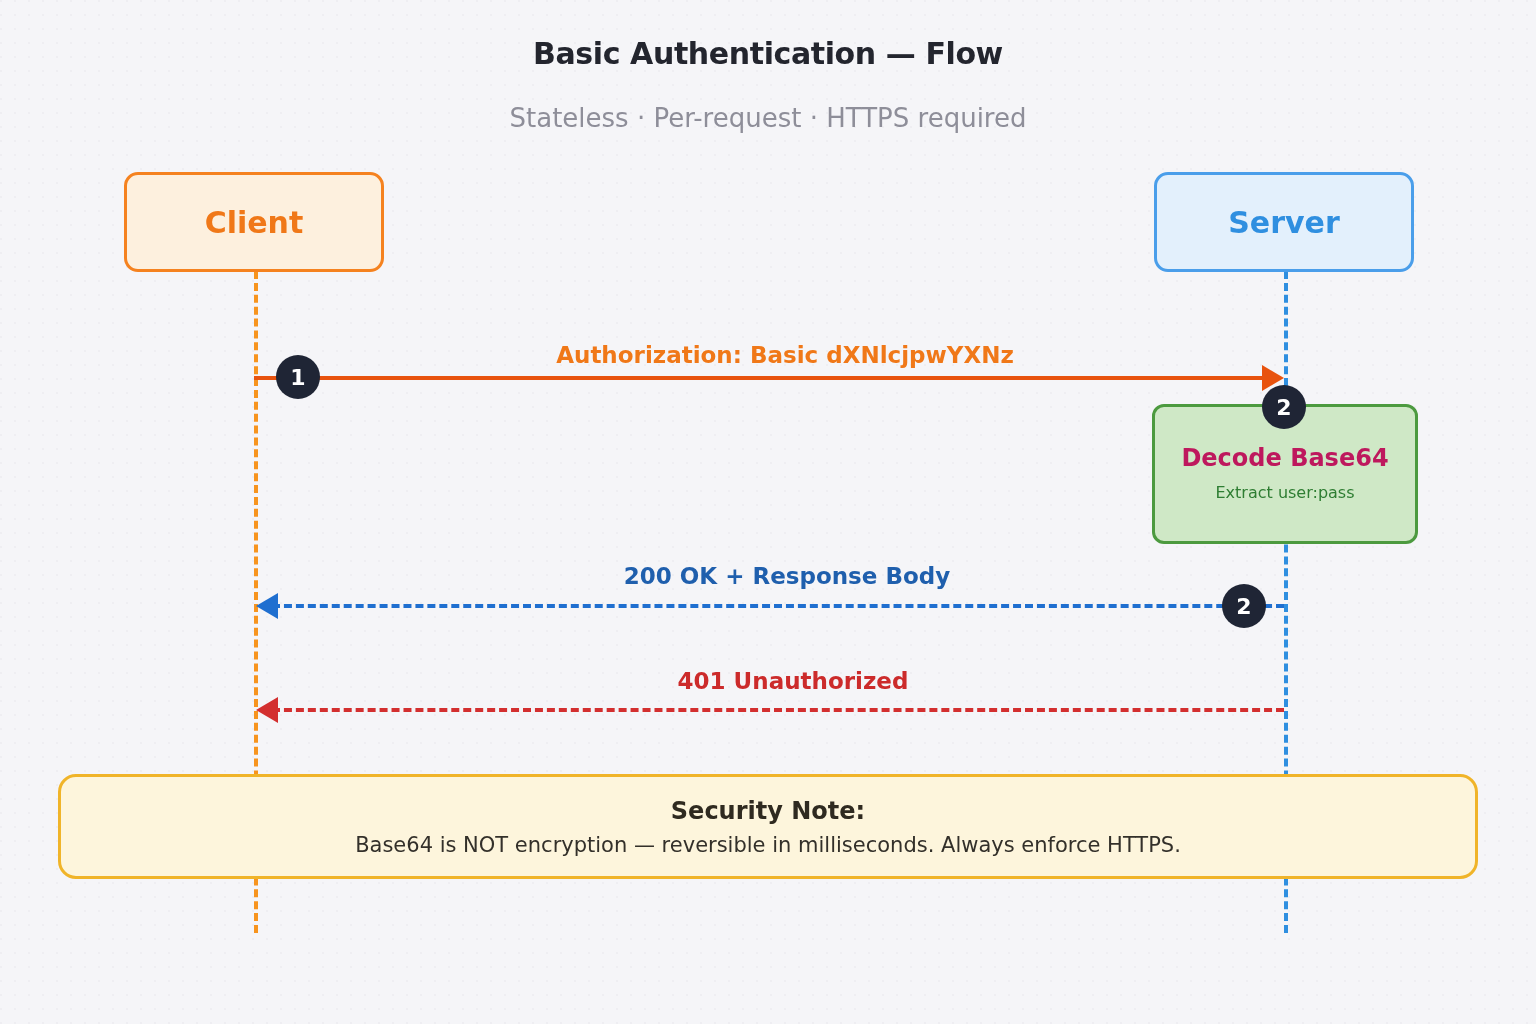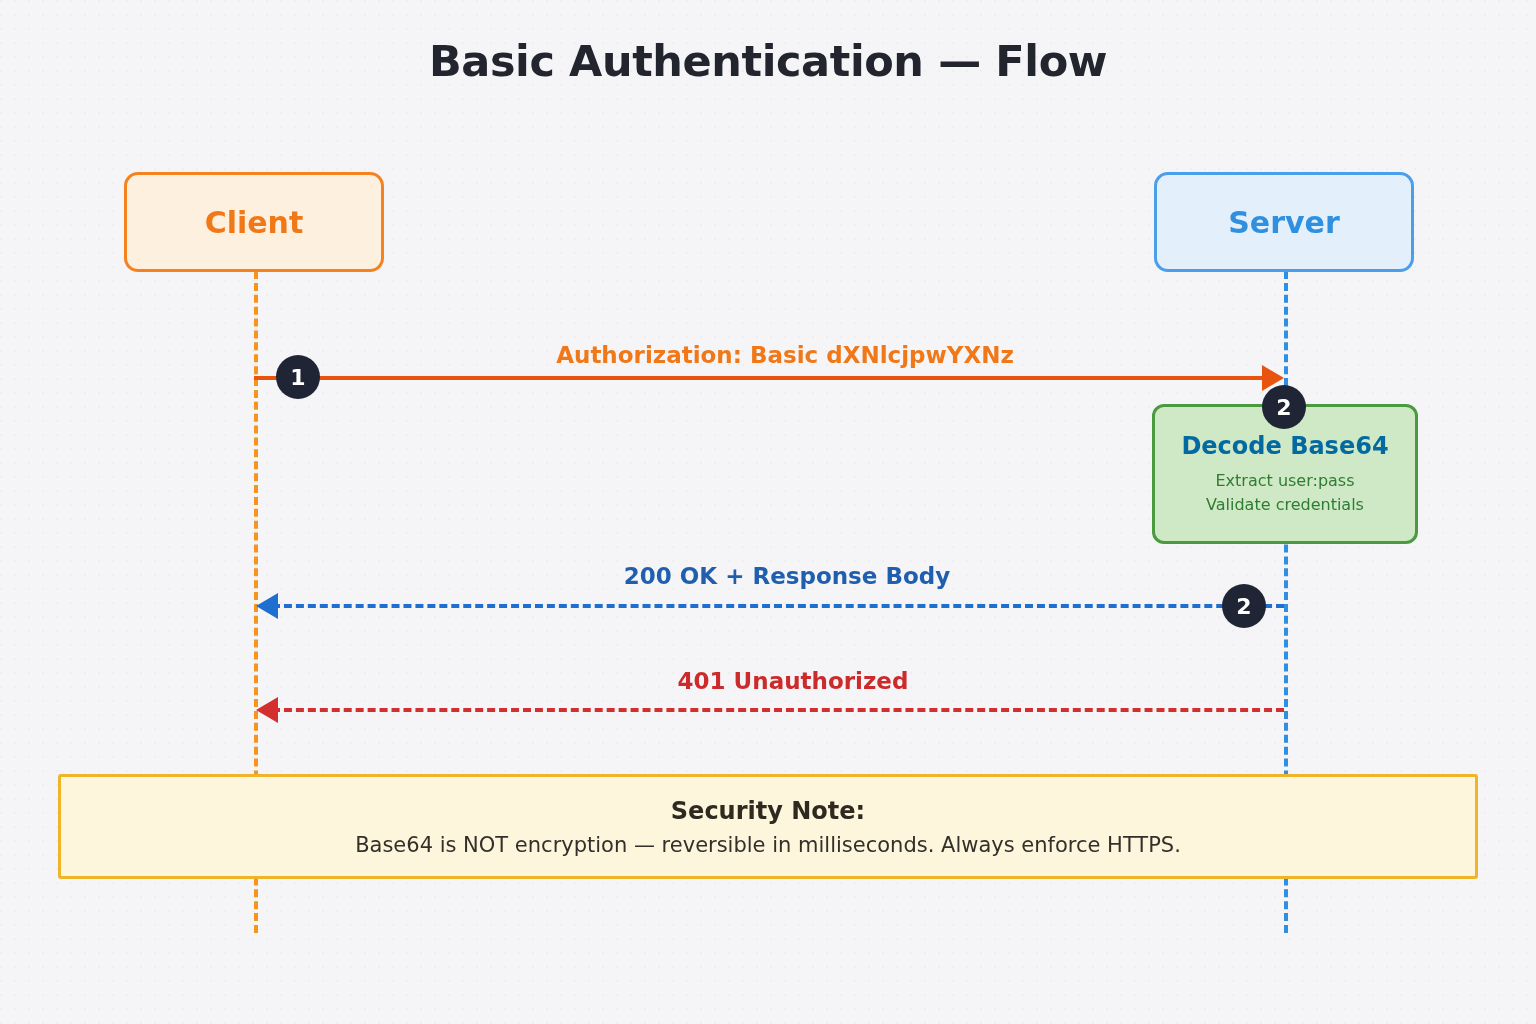--- a/index.html
+++ b/index.html
@@ -31,21 +31,21 @@
     z-index: 1;
   }
 
   
   .doc-title {
     position: absolute;
     left: 0;
     top: 36px;
     width: 1536px;
     text-align: center;
-    font-size: 43px;
+    font-size: 30px;
     font-weight: bold;
     color: #23252e;
     letter-spacing: -0.4px;
   }
   .doc-subtitle {
     position: absolute;
     left: 0;
     top: 103px;
     width: 1536px;
     text-align: center;
@@ -190,40 +190,40 @@
     border-radius: 12px;
     display: flex;
     flex-direction: column;
     align-items: center;
     justify-content: center;
     z-index: 4;
   }
   .process-note-title {
     font-size: 24px;
     font-weight: bold;
-    color: #0369a1;
+    color: #be185d;
     margin-bottom: 9px;
   }
   .process-note-line {
     font-size: 16px;
     color: #2e7d32;
     line-height: 1.45;
   }
 
   
   .security-note {
     position: absolute;
     left: 58px;
     top: 774px;
     width: 1420px;
     height: 105px;
     box-sizing: border-box;
     background: #fdf5dc;
     border: 3px solid #f0b429;
-    border-radius: 3px;
+    border-radius: 18px;
     display: flex;
     flex-direction: column;
     align-items: center;
     justify-content: center;
     z-index: 5;
   }
   .security-note-title {
     font-size: 24px;
     font-weight: bold;
     color: #2f2a20;
@@ -235,20 +235,21 @@
   }
 </style>
 </head>
 <body>
 
 <div class="paper-texture"></div>
 
 <div class="stage">
 
   <div class="doc-title">Basic Authentication — Flow</div>
+  <div class="doc-subtitle">Stateless · Per-request · HTTPS required</div>
 
   <div class="lifeline lifeline-client"></div>
   <div class="lifeline lifeline-server"></div>
 
   <div class="participant participant-client">
     <span>Client</span>
   </div>
   <div class="participant participant-server">
     <span>Server</span>
   </div>
@@ -256,21 +257,20 @@
   <div class="msg-label m1-label">Authorization: Basic dXNlcjpwYXNz</div>
   <div class="msg-line msg-solid m1-line"></div>
   <div class="arrowhead arrow-right m1-arrow"></div>
   <div class="step-badge badge-1">
     <span>1</span>
   </div>
 
   <div class="process-note">
     <div class="process-note-title">Decode Base64</div>
     <div class="process-note-line">Extract user:pass</div>
-    <div class="process-note-line">Validate credentials</div>
   </div>
   <div class="step-badge badge-2a">
     <span>2</span>
   </div>
 
   <div class="msg-label m2-label">200 OK + Response Body</div>
   <div class="msg-line msg-dashed m2-line"></div>
   <div class="arrowhead arrow-left m2-arrow"></div>
   <div class="step-badge badge-2b">
     <span>2</span>

